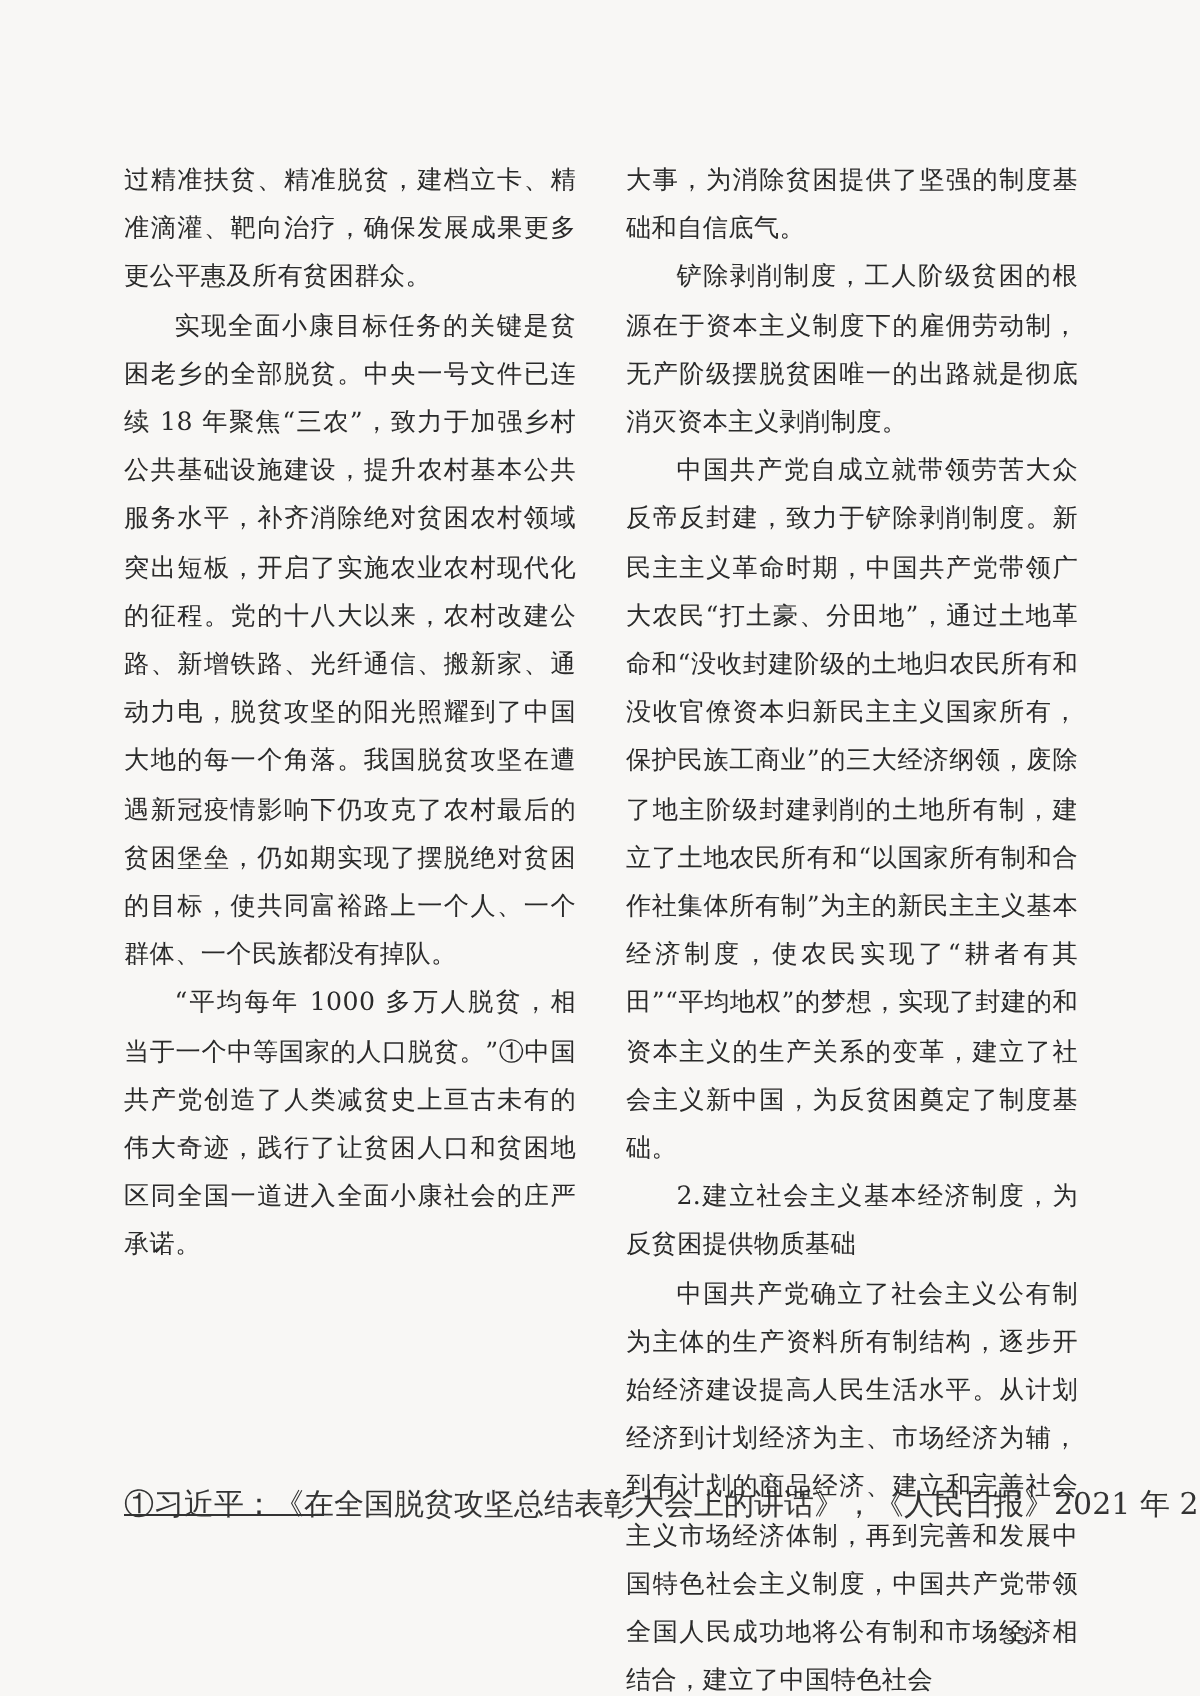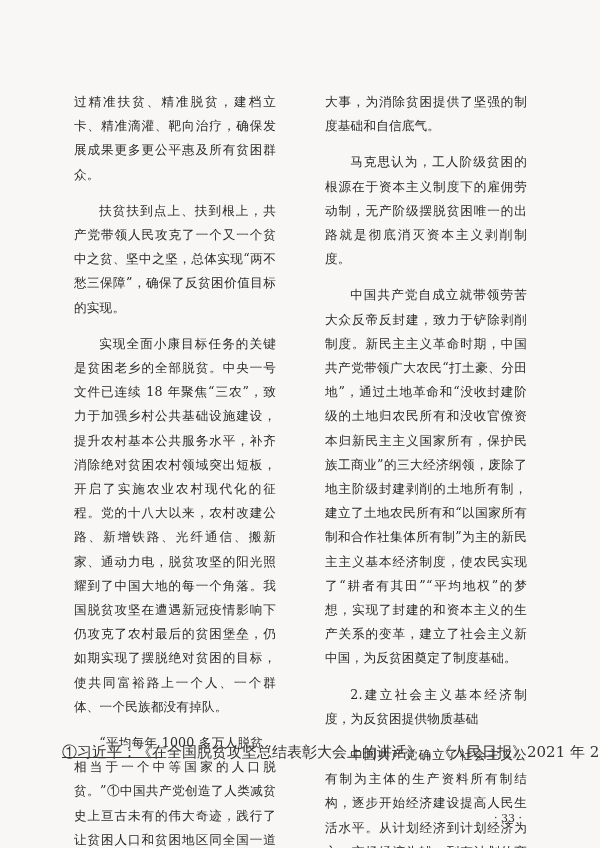--- a/index.html
+++ b/index.html
@@ -2,40 +2,39 @@
 <html><head>
 <meta charset="utf-8">
 <style>
   html, body { margin:0; padding:0; }
   body { width:600px; height:848px; background:#f8f7f5; position:relative; overflow:hidden;
          font-family:"DejaVu Serif","Liberation Serif",serif; color:#2a2a2a; }
   .col { position:absolute; top:78px; width:226px; font-size:12.6px; line-height:24.2px;
          text-align:justify; letter-spacing:0.2px; }
   .col.left { left:62px; }
   .col.right { left:313px; }
-  .col p { margin:12px; text-indent:2em; }
+  .col p { margin:0; text-indent:2em; }
   .col p.noindent { text-indent:0; }
   .footrule { position:absolute; left:62px; top:757px; width:100px; border-top:1px solid #333; }
   .footnote { position:absolute; left:62px; top:743px; font-size:15px; color:#333; white-space:nowrap; }
   .pagenum { position:absolute; left:494px; top:812px; font-size:11px; color:#333; }
 </style>
 </head>
 <body>
 
 <div class="col left">
   <p class="noindent">过精准扶贫、精准脱贫，建档立卡、精准滴灌、靶向治疗，确保发展成果更多更公平惠及所有贫困群众。</p>
-  <p>扶贫扶到点上、扶到根上，共产党带领人民攻克了一个又一个贫中之贫、坚中之坚，总体实现“两不愁三保障”，确保了反贫困价值目标的实现。</p>
   <p>实现全面小康目标任务的关键是贫困老乡的全部脱贫。中央一号文件已连续 18 年聚焦“三农”，致力于加强乡村公共基础设施建设，提升农村基本公共服务水平，补齐消除绝对贫困农村领域突出短板，开启了实施农业农村现代化的征程。党的十八大以来，农村改建公路、新增铁路、光纤通信、搬新家、通动力电，脱贫攻坚的阳光照耀到了中国大地的每一个角落。我国脱贫攻坚在遭遇新冠疫情影响下仍攻克了农村最后的贫困堡垒，仍如期实现了摆脱绝对贫困的目标，使共同富裕路上一个人、一个群体、一个民族都没有掉队。</p>
   <p>“平均每年 1000 多万人脱贫，相当于一个中等国家的人口脱贫。”①中国共产党创造了人类减贫史上亘古未有的伟大奇迹，践行了让贫困人口和贫困地区同全国一道进入全面小康社会的庄严承诺。</p>
 
 </div>
 
 <div class="col right">
   <p class="noindent">大事，为消除贫困提供了坚强的制度基础和自信底气。</p>
-  <p>马克思认为，工人阶级贫困的根源在于资本主义制度下的雇佣劳动制，无产阶级摆脱贫困唯一的出路就是彻底消灭资本主义剥削制度。</p>
+  <p>铲除剥削制度，工人阶级贫困的根源在于资本主义制度下的雇佣劳动制，无产阶级摆脱贫困唯一的出路就是彻底消灭资本主义剥削制度。</p>
   <p>中国共产党自成立就带领劳苦大众反帝反封建，致力于铲除剥削制度。新民主主义革命时期，中国共产党带领广大农民“打土豪、分田地”，通过土地革命和“没收封建阶级的土地归农民所有和没收官僚资本归新民主主义国家所有，保护民族工商业”的三大经济纲领，废除了地主阶级封建剥削的土地所有制，建立了土地农民所有和“以国家所有制和合作社集体所有制”为主的新民主主义基本经济制度，使农民实现了“耕者有其田”“平均地权”的梦想，实现了封建的和资本主义的生产关系的变革，建立了社会主义新中国，为反贫困奠定了制度基础。</p>
   <p>2.建立社会主义基本经济制度，为反贫困提供物质基础</p>
   <p>中国共产党确立了社会主义公有制为主体的生产资料所有制结构，逐步开始经济建设提高人民生活水平。从计划经济到计划经济为主、市场经济为辅，到有计划的商品经济、建立和完善社会主义市场经济体制，再到完善和发展中国特色社会主义制度，中国共产党带领全国人民成功地将公有制和市场经济相结合，建立了中国特色社会</p>
 </div>
 
 <div class="footrule"></div>
 <div class="footnote">①习近平：《在全国脱贫攻坚总结表彰大会上的讲话》，《人民日报》2021 年 2 月 26 日。</div>
 <div class="pagenum">· 33 ·</div>
 
 </body></html>

